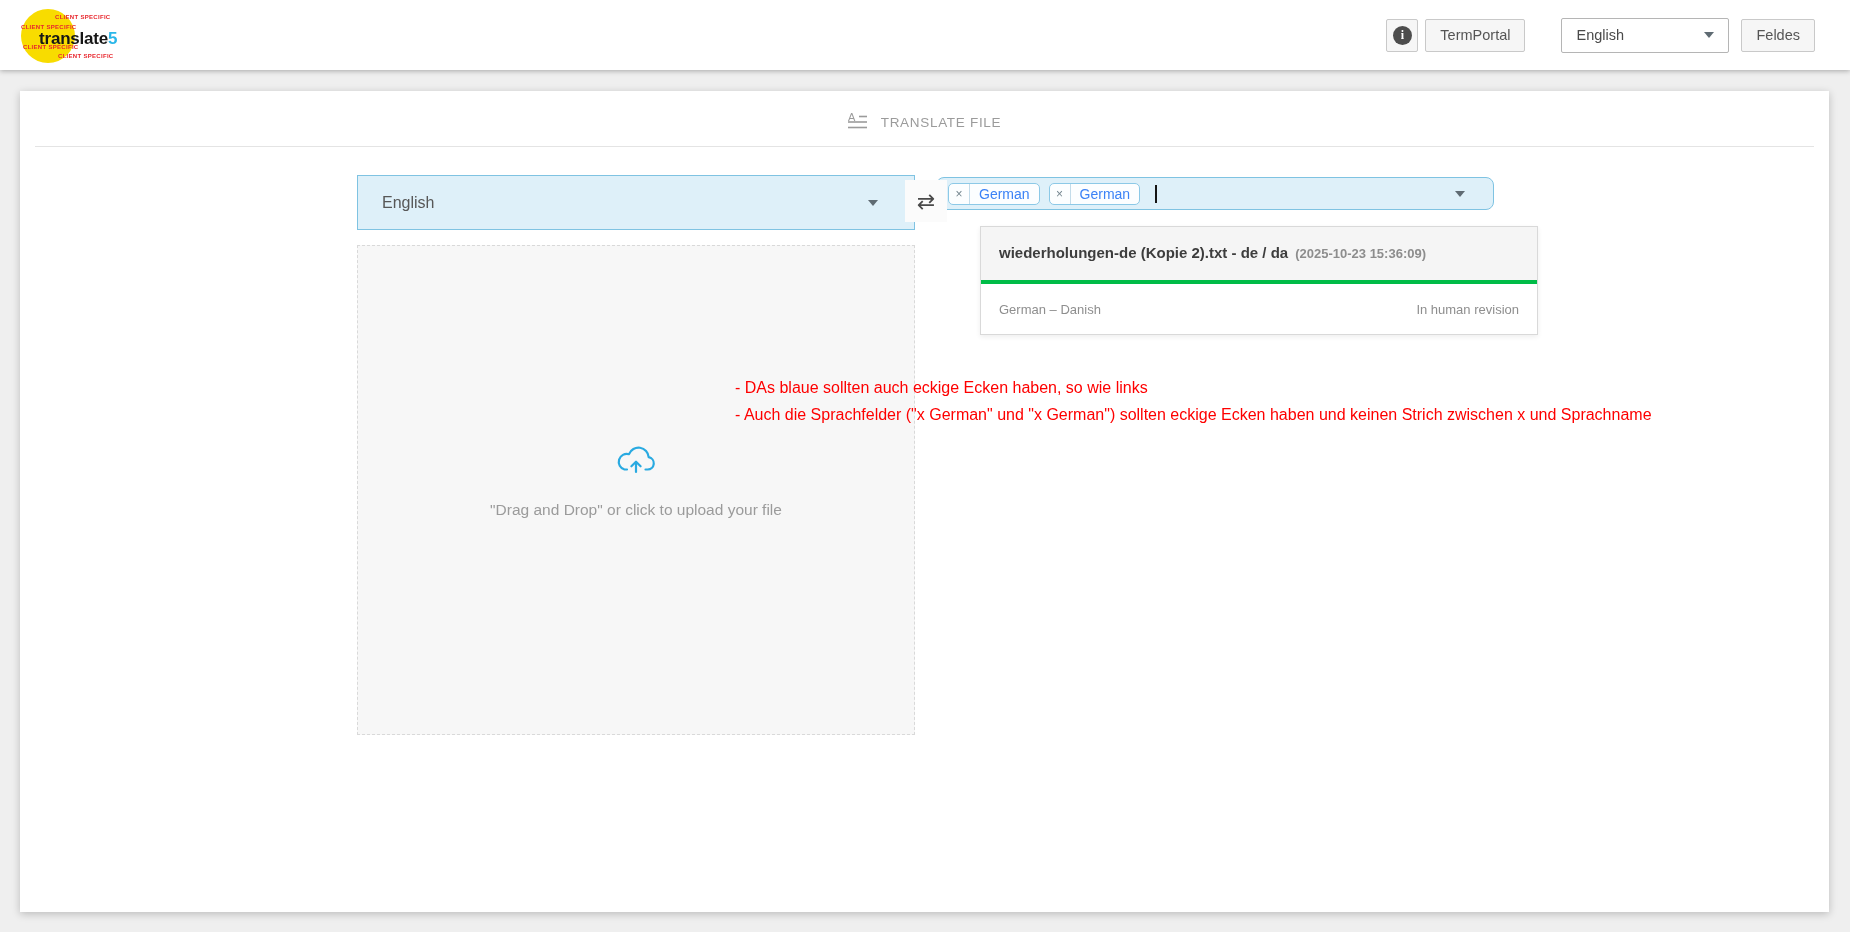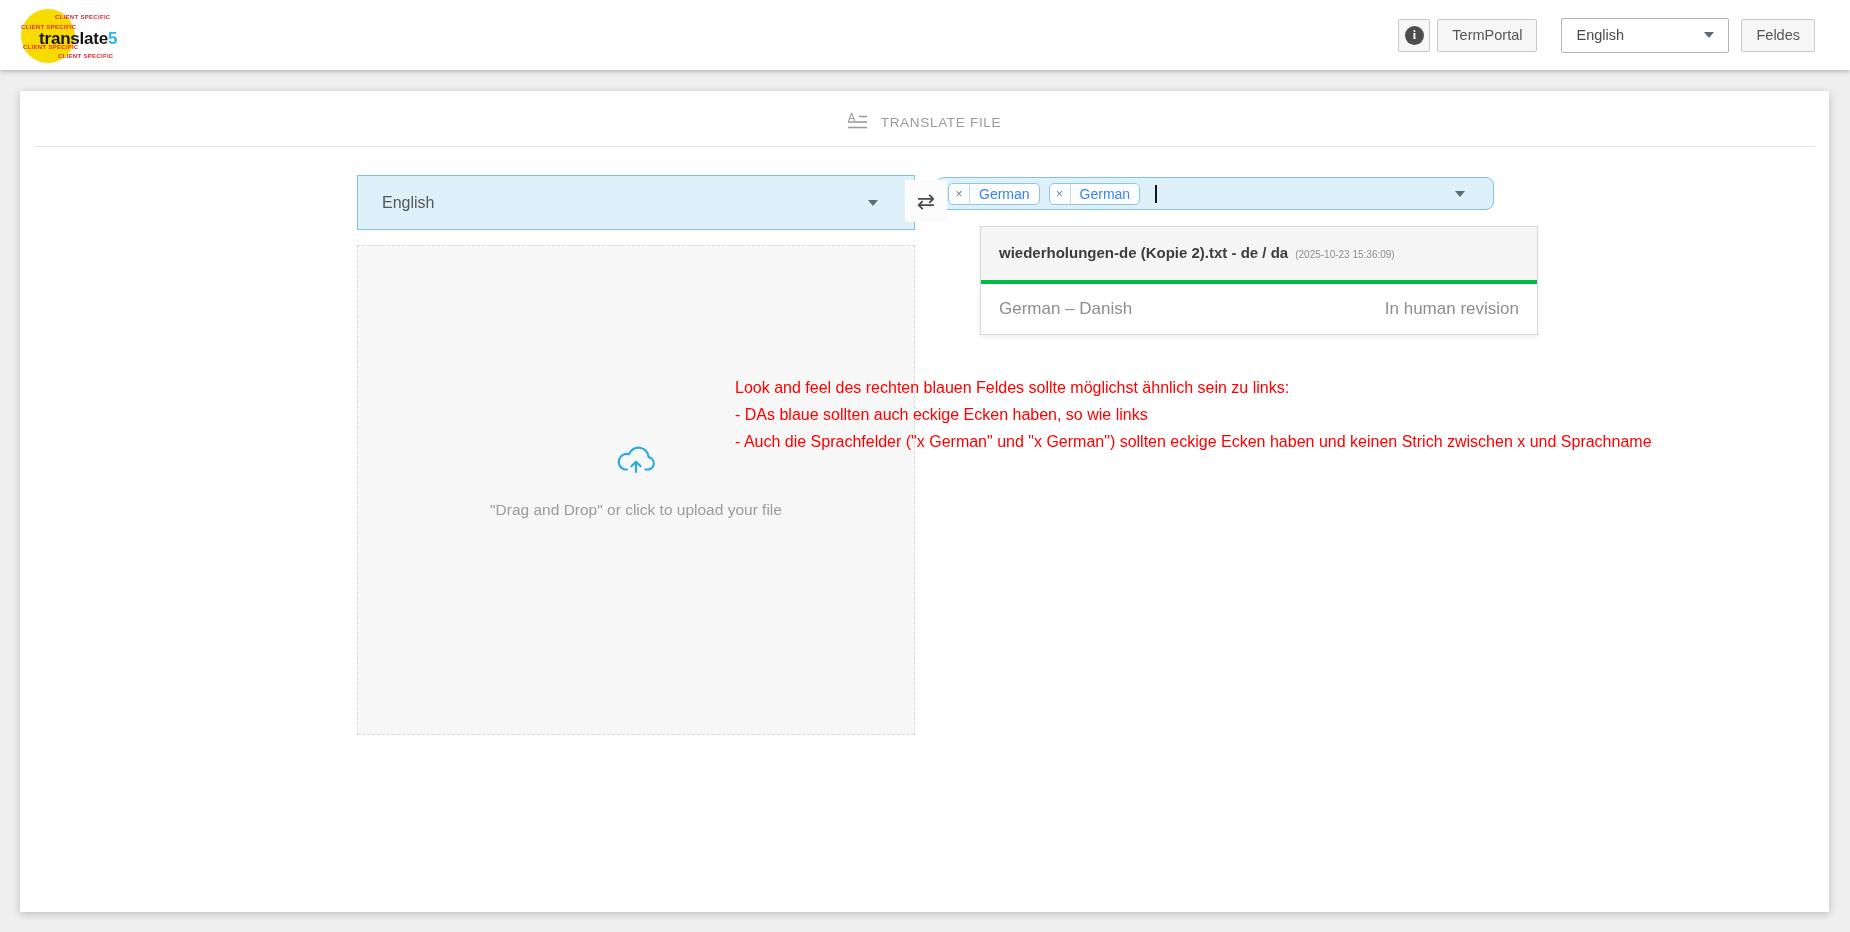--- a/index.html
+++ b/index.html
@@ -33,21 +33,21 @@
     height:33px; background:#f6f6f6; border:1px solid #c9c9c9; border-radius:2px;
     color:#555; font-size:14.5px; font-family:inherit; padding:0 14px; cursor:pointer;
     display:flex; align-items:center;
   }
   .icon-btn { width:32px; padding:0; justify-content:center; margin-right:7px; }
   .info-circle {
     width:19px; height:19px; border-radius:50%; background:#4d4d4d; color:#fff;
     font-size:12px; font-weight:bold; display:flex; align-items:center; justify-content:center;
     font-family:"Liberation Serif", serif;
   }
-  .btn-termportal { margin-right:24px; }
+  .btn-termportal { margin-right:36px; }
   .hselect {
     width:168px; height:35px; background:#fff; border:1px solid #b5b5b5; border-radius:2px;
     display:flex; align-items:center; justify-content:space-between; padding:0 14px;
     font-size:14.5px; color:#4a4a4a; margin-right:12px; cursor:pointer;
   }
   .tri { width:0; height:0; border-left:5px solid transparent; border-right:5px solid transparent; border-top:6px solid #5f6b73; }
 
   
   .card {
     position:absolute; left:20px; top:91px; width:1809px; height:821px;
@@ -98,25 +98,25 @@
   .caret { width:2px; height:18px; background:#151515; margin-left:6px; }
   .tgt-tri { position:absolute; right:28px; top:13px; }
 
   
   .panel {
     position:absolute; left:960px; top:135px; width:558px;
     border:1px solid #d9d9d9; background:#fff; box-shadow:0 2px 5px rgba(0,0,0,0.07);
   }
   .panel-head { height:53px; background:#f5f5f5; display:flex; align-items:baseline; padding:17px 18px 0 18px; cursor:pointer; }
   .file-title { font-size:15px; font-weight:bold; color:#3d3d3d; white-space:nowrap; }
-  .file-ts { font-size:10px; font-weight:normal; color:#8d8d8d; margin-left:7px; white-space:nowrap; }
+  .file-ts { font-size:13px; font-weight:bold; color:#8d8d8d; margin-left:7px; white-space:nowrap; }
   .panel-green { height:4px; background:#00bc47; }
   .panel-foot {
     height:50px; display:flex; align-items:center; justify-content:space-between;
-    padding:0 18px; font-size:17px; color:#8e8e8e;
+    padding:0 18px; font-size:13px; color:#8e8e8e;
   }
 
   
   .upload {
     position:absolute; left:337px; top:154px; width:558px; height:490px;
     border:1px dashed #d9d9d9; background:#f7f7f7; cursor:pointer; z-index:1;
   }
   .upload-cloud { position:absolute; left:50%; top:200px; transform:translateX(-50%); }
   .upload-hint { position:absolute; left:0; right:0; top:255px; text-align:center; font-size:15.5px; color:#9b9b9b; }
 
@@ -212,18 +212,17 @@
       <svg width="40" height="30" viewBox="0 0 40 30" fill="none" stroke="#29aae1" stroke-width="2.2" stroke-linecap="round" stroke-linejoin="round">
         <path d="M29.5 23.5 h2 a6.2 6.2 0 0 0 1.2-12.3 A10.2 10.2 0 0 0 13 8.2 A7.4 7.4 0 0 0 8.5 23.5 h2.5"></path>
         <path d="M20 26 v-10"></path>
         <path d="M15.4 20.3 L20 15.7 l4.6 4.6"></path>
       </svg>
     </span>
     <div class="upload-hint">"Drag and Drop" or click to upload your file</div>
   </div>
 
   <div class="annotation">
-    <div>Look and feel des rechten blauen Feldes sollte möglichst ähnlich sein zu links:</div>
     <div>- DAs blaue sollten auch eckige Ecken haben, so wie links</div>
     <div>- Auch die Sprachfelder ("x German" und "x German") sollten eckige Ecken haben und keinen Strich zwischen x und Sprachname</div>
   </div>
 
 </main>
 
 </body></html>

